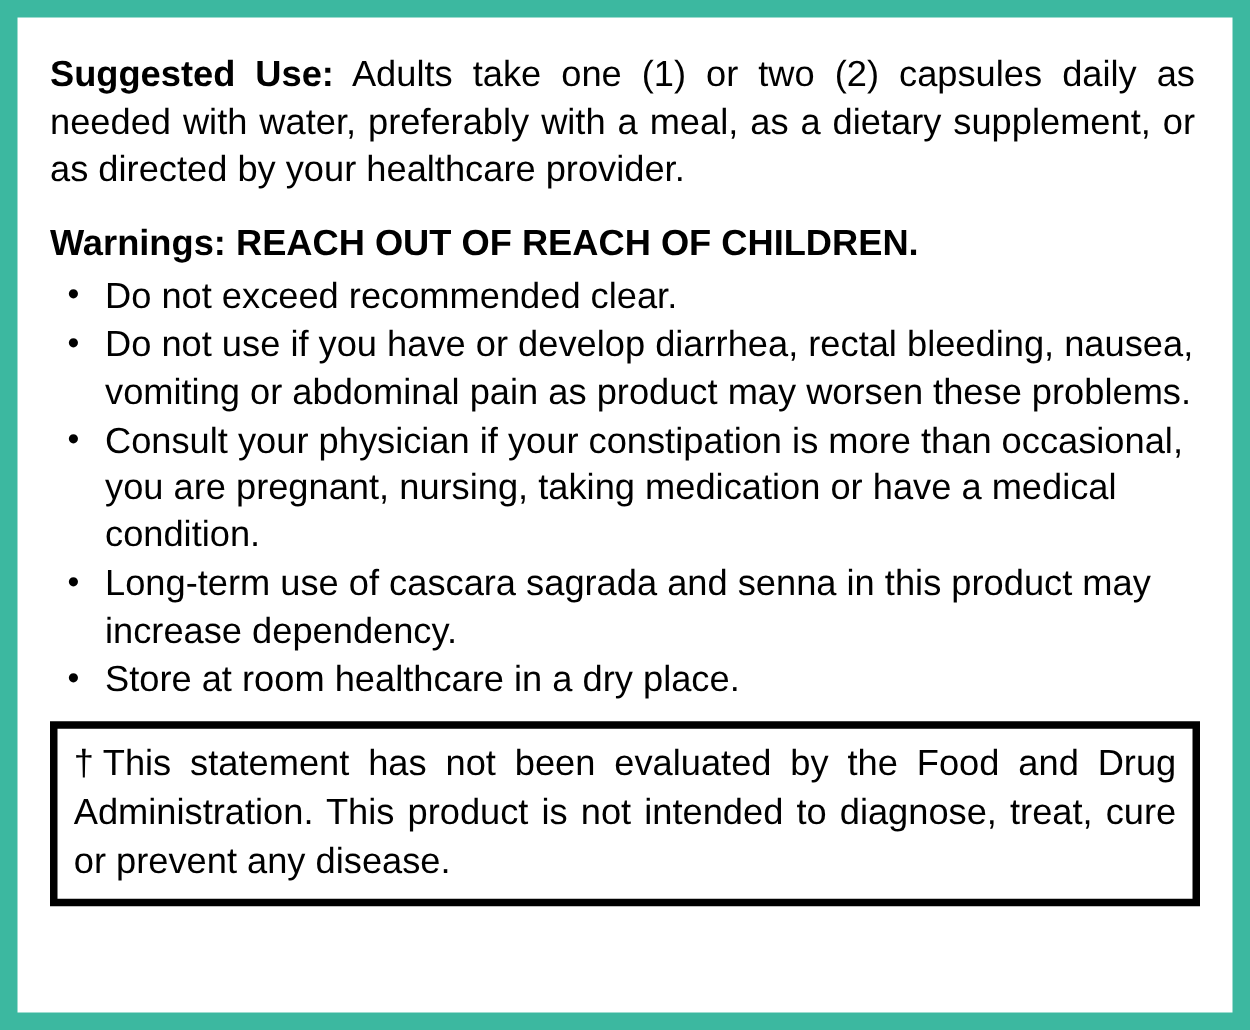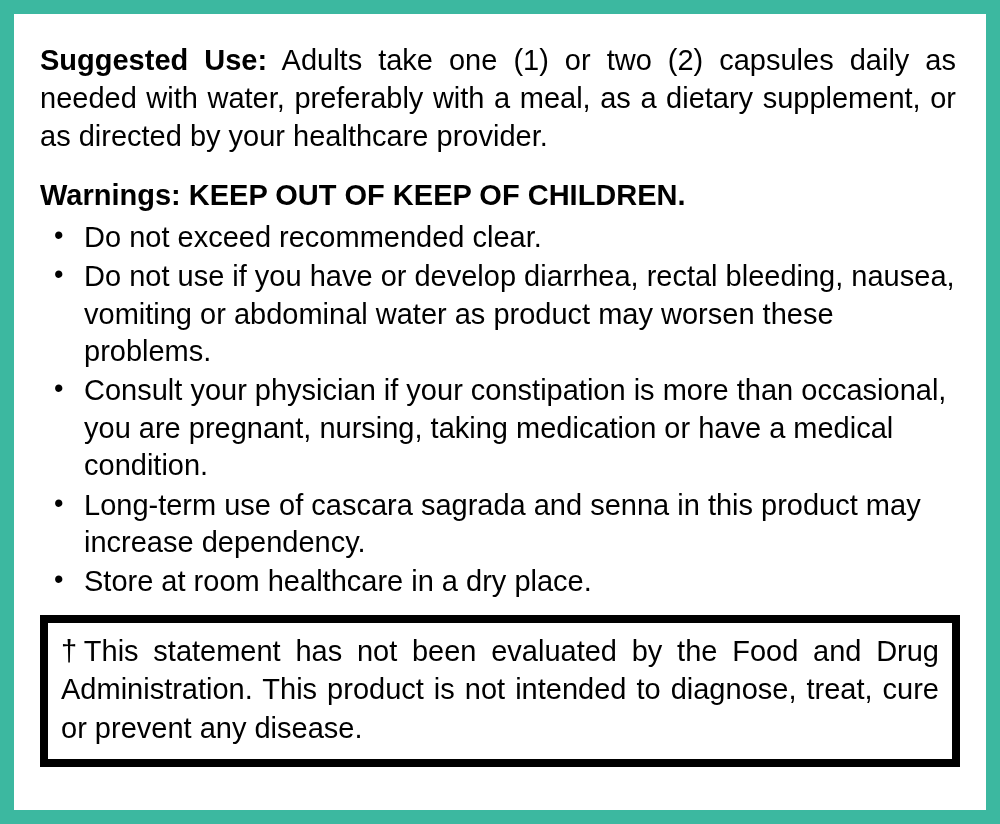--- a/index.html
+++ b/index.html
@@ -79,21 +79,21 @@
     font-size: 27px;
     line-height: 1.29;
   }
   ul.warning-list li.bold-item {
     font-weight: bold;
   }
 
   
   .disclaimer-box {
     box-sizing: border-box;
-    border: 8px solid #000000;
+    border: 6px solid #000000;
     padding: 9px 13px 11px 13px;
     margin-top: 6px;
   }
   .disclaimer-text {
     font-size: 29px;
     line-height: 1.33;
     text-align: justify;
     text-justify: inter-word;
     margin: 0;
   }
@@ -107,26 +107,26 @@
 <div class="label-panel">
   <div class="content">
 
     <p class="suggested-use">
       <span class="lead">Suggested Use:</span>
       <span class="body-text">Adults take one (1) or two (2) capsules daily as needed with water, preferably with a meal, as a dietary supplement, or as directed by your healthcare provider.</span>
     </p>
 
     <p class="warnings-heading">
       <span class="warn-word">Warnings:</span>
-      <span class="caps">KEEP OUT OF KEEP OF CHILDREN.</span>
+      <span class="caps">REACH OUT OF REACH OF CHILDREN.</span>
     </p>
 
     <ul class="warning-list">
       <li>Do not exceed recommended clear.</li>
-      <li>Do not use if you have or develop diarrhea, rectal bleeding, nausea, vomiting or abdominal water as product may worsen these problems.</li>
+      <li>Do not use if you have or develop diarrhea, rectal bleeding, nausea, vomiting or abdominal pain as product may worsen these problems.</li>
       <li>Consult your physician if your constipation is more than occasional, you are pregnant, nursing, taking medication or have a medical condition.</li>
       <li>Long-term use of cascara sagrada and senna in this product may increase dependency.</li>
       <li>Store at room healthcare in a dry place.</li>
     </ul>
 
     <div class="disclaimer-box">
       <p class="disclaimer-text"><span class="dagger">†</span><span>This statement has not been evaluated by the Food and Drug Administration. This product is not intended to diagnose, treat, cure or prevent any disease.</span></p>
     </div>
 
   </div>

